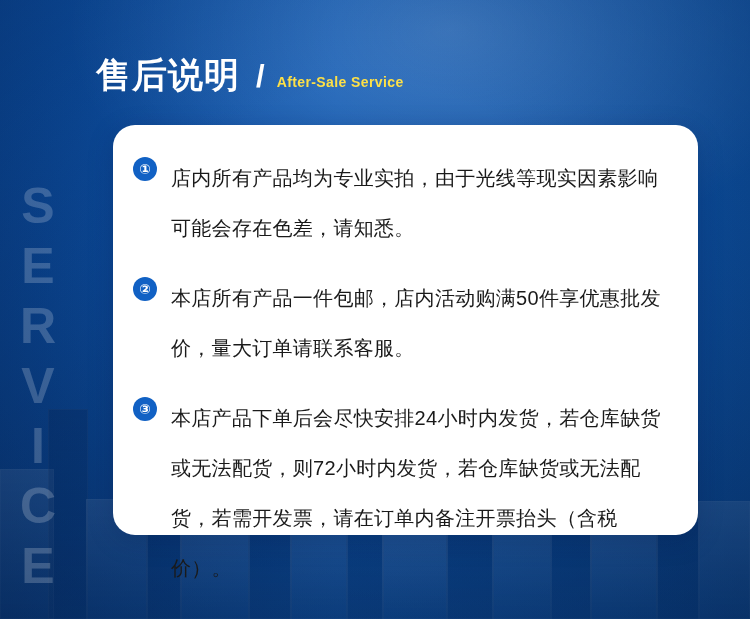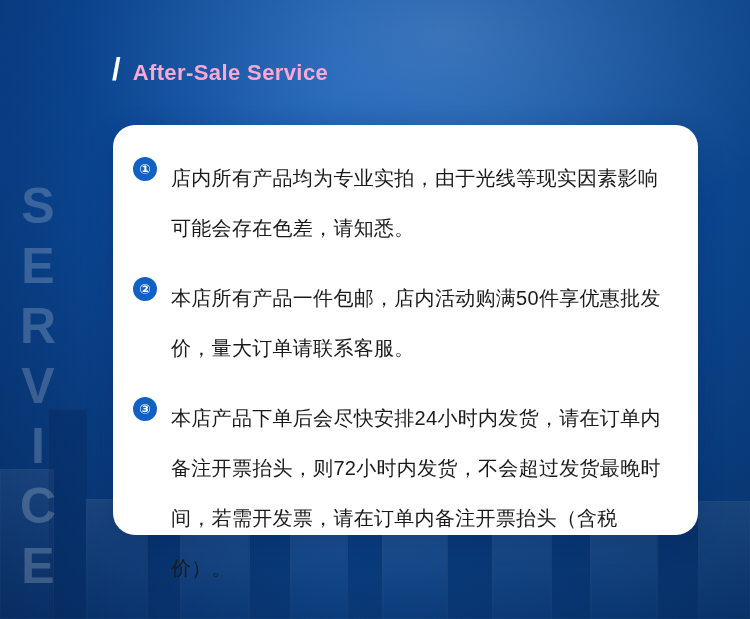--- a/index.html
+++ b/index.html
@@ -91,23 +91,23 @@
     color: #ffffff;
     letter-spacing: 1px;
   }
   .heading .slash {
     font-size: 31px;
     font-weight: bold;
     color: #ffffff;
     margin: 0 12px 0 16px;
   }
   .heading .en {
-    font-size: 22px;
-    font-weight: bold;
-    color: #f9a8d4;
+    font-size: 14px;
+    font-weight: bold;
+    color: #fde047;
     letter-spacing: 0.4px;
   }
 
   
   .card {
     position: absolute;
     left: 113px;
     top: 125px;
     width: 585px;
     height: 410px;
@@ -176,38 +176,39 @@
       <div class="bld" style="left:590px; width:68px;  height:92px;"></div>
       <div class="bld dark" style="left:656px; width:44px;  height:158px;"></div>
       <div class="bld" style="left:698px; width:52px;  height:118px;"></div>
     </div>
     <div class="vignette"></div>
   </div>
 
   <div class="watermark">SERVICE</div>
 
   <div class="heading">
+    <span class="cn">售后说明</span>
     <span class="slash">/</span>
     <span class="en">After-Sale Service</span>
   </div>
 
   <div class="card">
     <div class="items">
 
       <div class="item">
         <div class="num">①</div>
         <div class="txt">店内所有产品均为专业实拍，由于光线等现实因素影响可能会存在色差，请知悉。</div>
       </div>
 
       <div class="item">
         <div class="num">②</div>
         <div class="txt">本店所有产品一件包邮，店内活动购满50件享优惠批发价，量大订单请联系客服。</div>
       </div>
 
       <div class="item">
         <div class="num">③</div>
-        <div class="txt">本店产品下单后会尽快安排24小时内发货，请在订单内备注开票抬头，则72小时内发货，不会超过发货最晚时间，若需开发票，请在订单内备注开票抬头（含税价）。</div>
+        <div class="txt">本店产品下单后会尽快安排24小时内发货，若仓库缺货或无法配货，则72小时内发货，若仓库缺货或无法配货，若需开发票，请在订单内备注开票抬头（含税价）。</div>
       </div>
 
     </div>
   </div>
 
 </div>
 
 </body></html>

